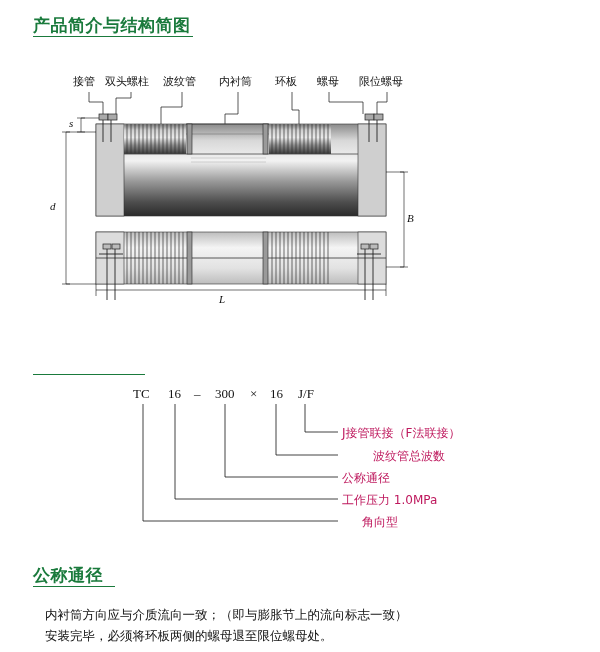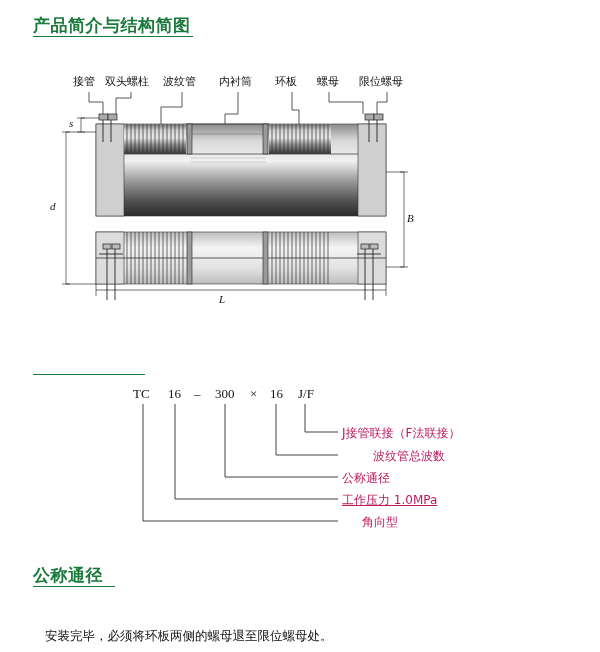--- a/index.html
+++ b/index.html
@@ -336,22 +336,23 @@
 
         <path d="M175,26 L175,121 L338,121"></path>
 
         <path d="M143,26 L143,143 L338,143"></path>
       </g>
     </svg>
 
     <div class="code-desc" style="left:342px; top:47px;">J接管联接（F法联接）</div>
     <div class="code-desc" style="left:342px; top:70px;margin-left:31px;">波纹管总波数</div>
     <div class="code-desc" style="left:342px; top:92px;">公称通径</div>
-    <div class="code-desc" style="left:342px; top:114px;text-decoration:underline;">工作压力 1.0MPa</div>
+    <div class="code-desc" style="left:342px; top:114px;">工作压力 1.0MPa</div>
     <div class="code-desc" style="left:342px; top:136px;margin-left:20px;">角向型</div>
   </div>
 
   <div class="section-title" style="left:33px; top:564px;">公称通径</div>
   <div class="section-rule" style="left:33px; top:586px; width:82px;"></div>
 
+  <div class="install-text" style="left:45px; top:604px;">内衬筒方向应与介质流向一致；（即与膨胀节上的流向标志一致）</div>
   <div class="install-text" style="left:45px; top:625px;">安装完毕，必须将环板两侧的螺母退至限位螺母处。</div>
 
 </div>
 
 </body></html>

